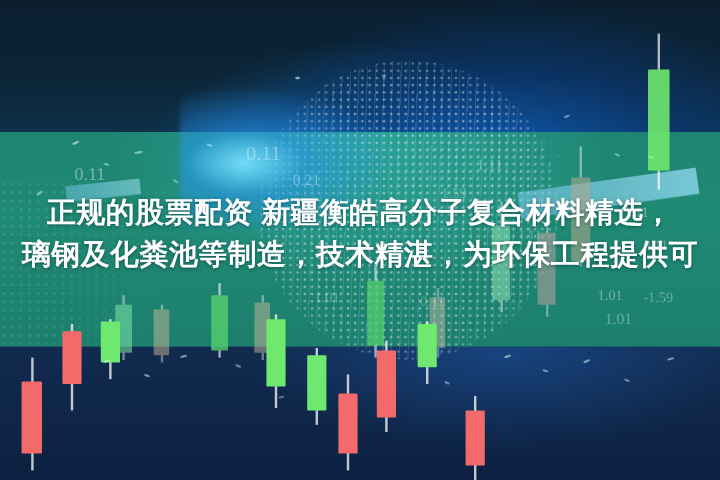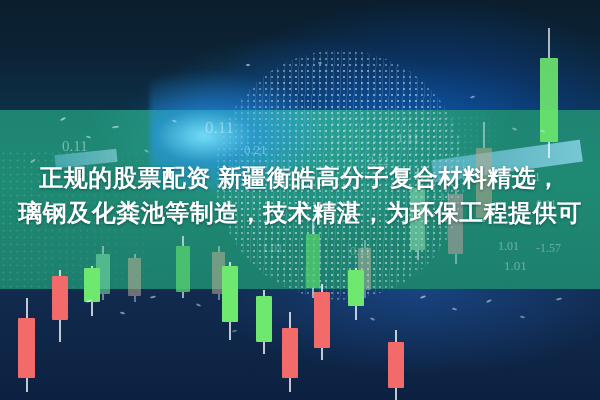--- a/index.html
+++ b/index.html
@@ -223,25 +223,25 @@
       <div class="candle" style="left: 388px; top: 330px; width: 16px; height: 70px;">
         <div class="wick"></div>
         <div class="body" style="top: 12px; height: 46px; background: rgb(242, 106, 106);"></div>
       </div>
     </div>
   <div id="numbers">
       <span class="num" style="left: 62px; top: 138px; font-size: 15px; color: rgba(235, 255, 255, 0.42);">0.11</span>
       <span class="num" style="left: 205px; top: 118px; font-size: 17px; color: rgba(235, 255, 255, 0.38);">0.11</span>
       <span class="num" style="left: 244px; top: 142px; font-size: 13px; color: rgba(235, 255, 255, 0.4);">0.21</span>
       <span class="num" style="left: 397px; top: 130px; font-size: 13px; color: rgba(235, 255, 255, 0.34);">1.11</span>
-      <span class="num" style="left: 368px; top: 154px; font-size: 12px; color: rgba(235, 255, 255, 0.3);">2.22</span>
+      <span class="num" style="left: 368px; top: 154px; font-size: 12px; color: rgba(235, 255, 255, 0.3);">1.59</span>
       <span class="num" style="left: 520px; top: 170px; font-size: 12px; color: rgba(235, 255, 255, 0.4);">1.11</span>
       <span class="num" style="left: 536px; top: 197px; font-size: 12px; color: rgba(235, 255, 255, 0.36);">0.11</span>
       <span class="num" style="left: 498px; top: 239px; font-size: 12px; color: rgba(235, 255, 255, 0.38);">1.01</span>
-      <span class="num" style="left: 536px; top: 241px; font-size: 12px; color: rgba(235, 255, 255, 0.34);">-1.57</span>
+      <span class="num" style="left: 536px; top: 241px; font-size: 12px; color: rgba(235, 255, 255, 0.34);">-1.59</span>
       <span class="num" style="left: 504px; top: 258px; font-size: 13px; color: rgba(235, 255, 255, 0.36);">1.01</span>
       <span class="num" style="left: 262px; top: 241px; font-size: 12px; color: rgba(235, 255, 255, 0.3);">1.01</span>
       <span class="num" style="left: 350px; top: 244px; font-size: 12px; color: rgba(235, 255, 255, 0.28);">0.11</span>
       <span class="num" style="left: 432px; top: 190px; font-size: 11px; color: rgba(235, 255, 255, 0.26);">1.11</span>
     </div>
   <div id="specks">
       <div style="position: absolute; left: 60px; top: 118px; width: 6px; height: 2px; border-radius: 50%; background: rgba(230, 255, 255, 0.55); transform: rotate(-25deg);"></div>
       <div style="position: absolute; left: 86px; top: 136px; width: 5px; height: 2px; border-radius: 50%; background: rgba(230, 255, 255, 0.45); transform: rotate(15deg);"></div>
       <div style="position: absolute; left: 112px; top: 126px; width: 7px; height: 2px; border-radius: 50%; background: rgba(230, 255, 255, 0.5); transform: rotate(-10deg);"></div>
       <div style="position: absolute; left: 144px; top: 150px; width: 5px; height: 2px; border-radius: 50%; background: rgba(230, 255, 255, 0.4); transform: rotate(30deg);"></div>

